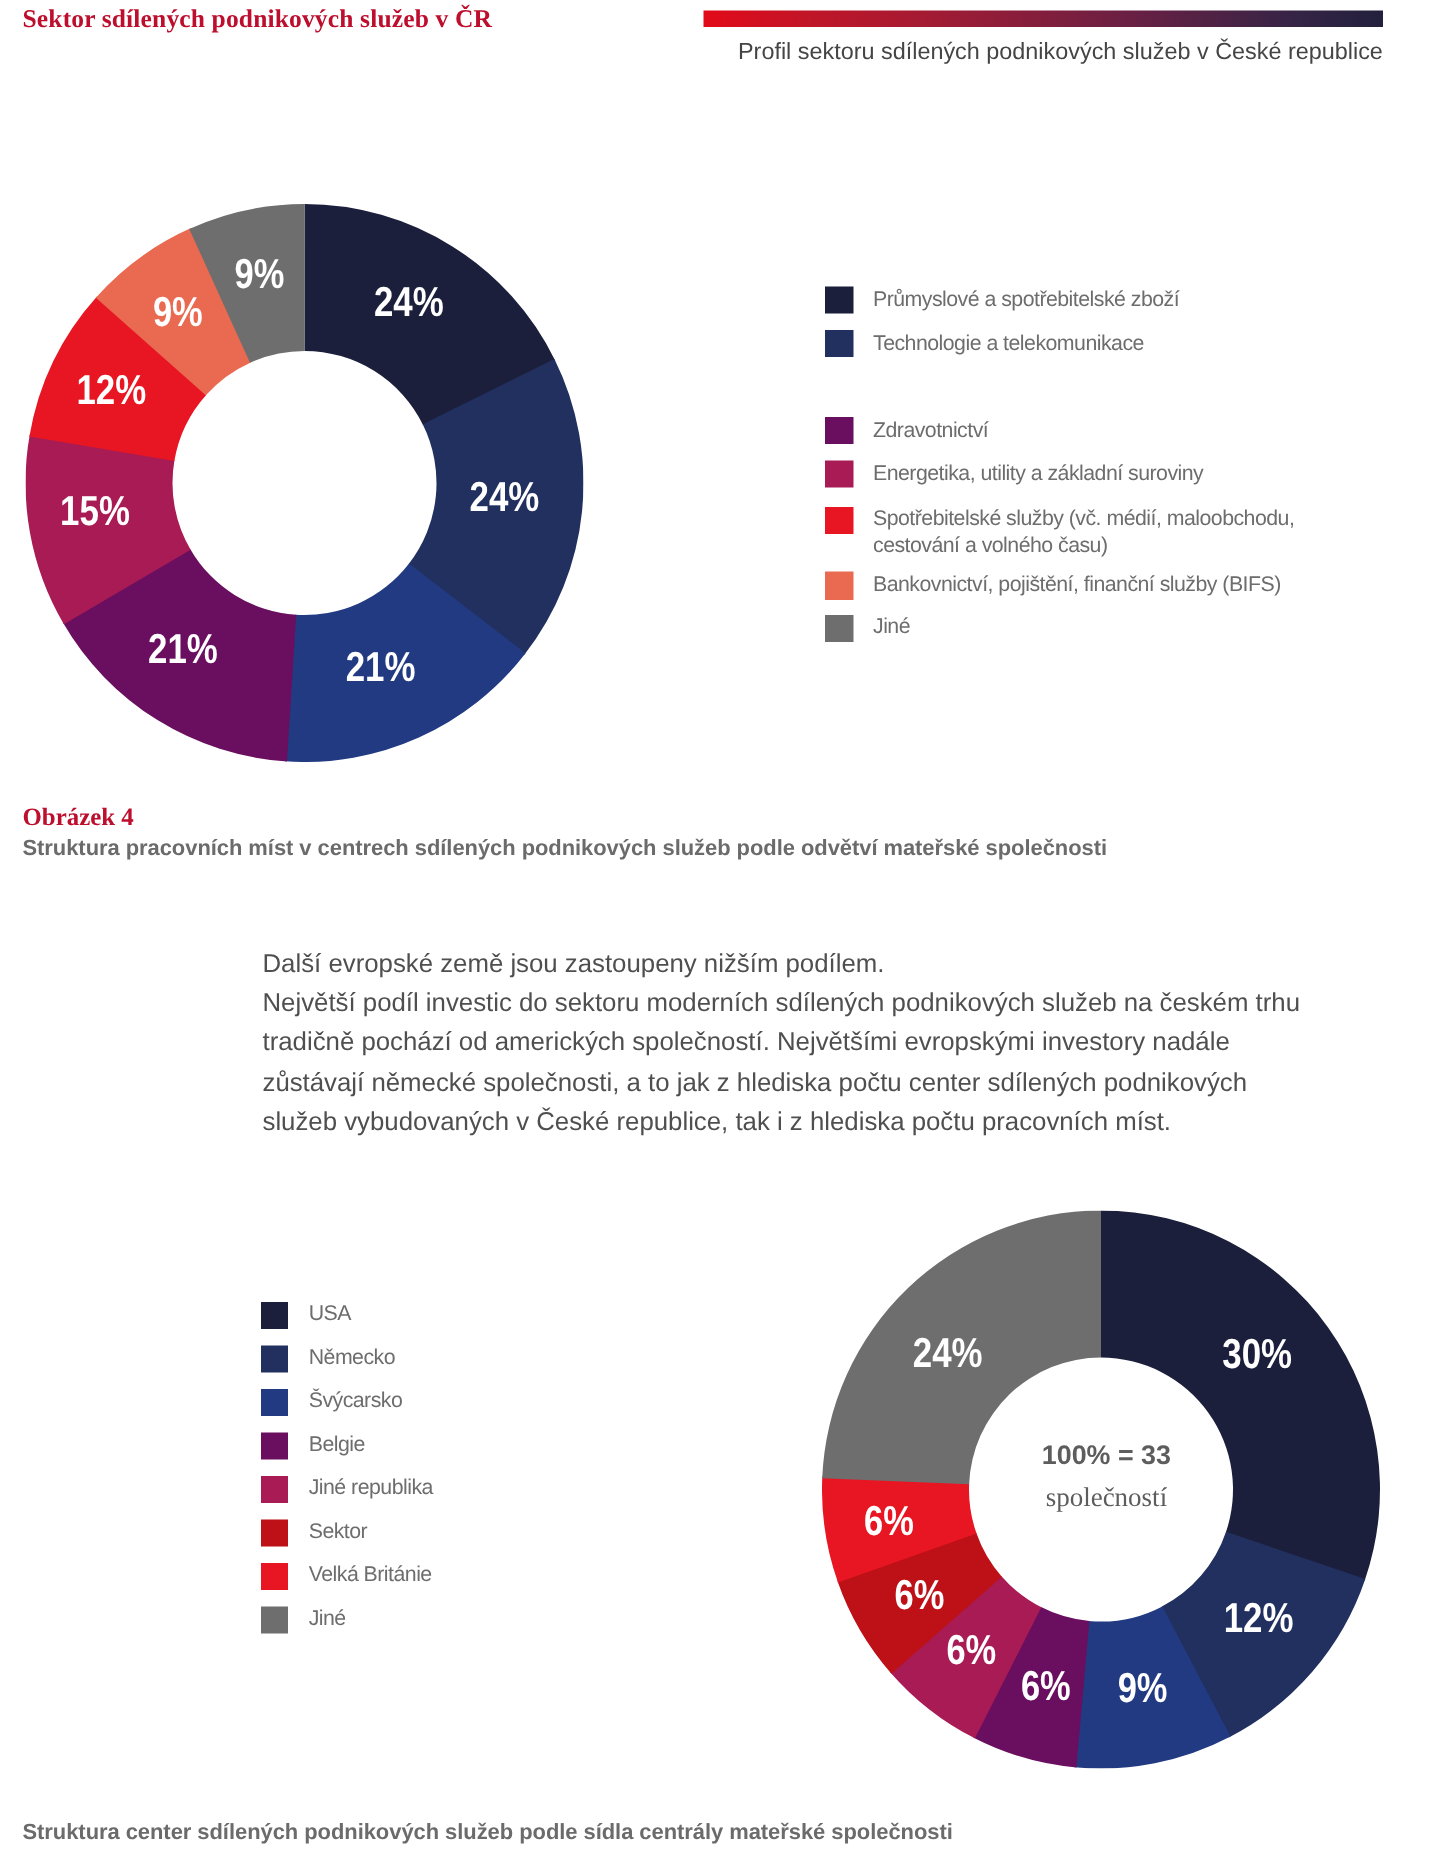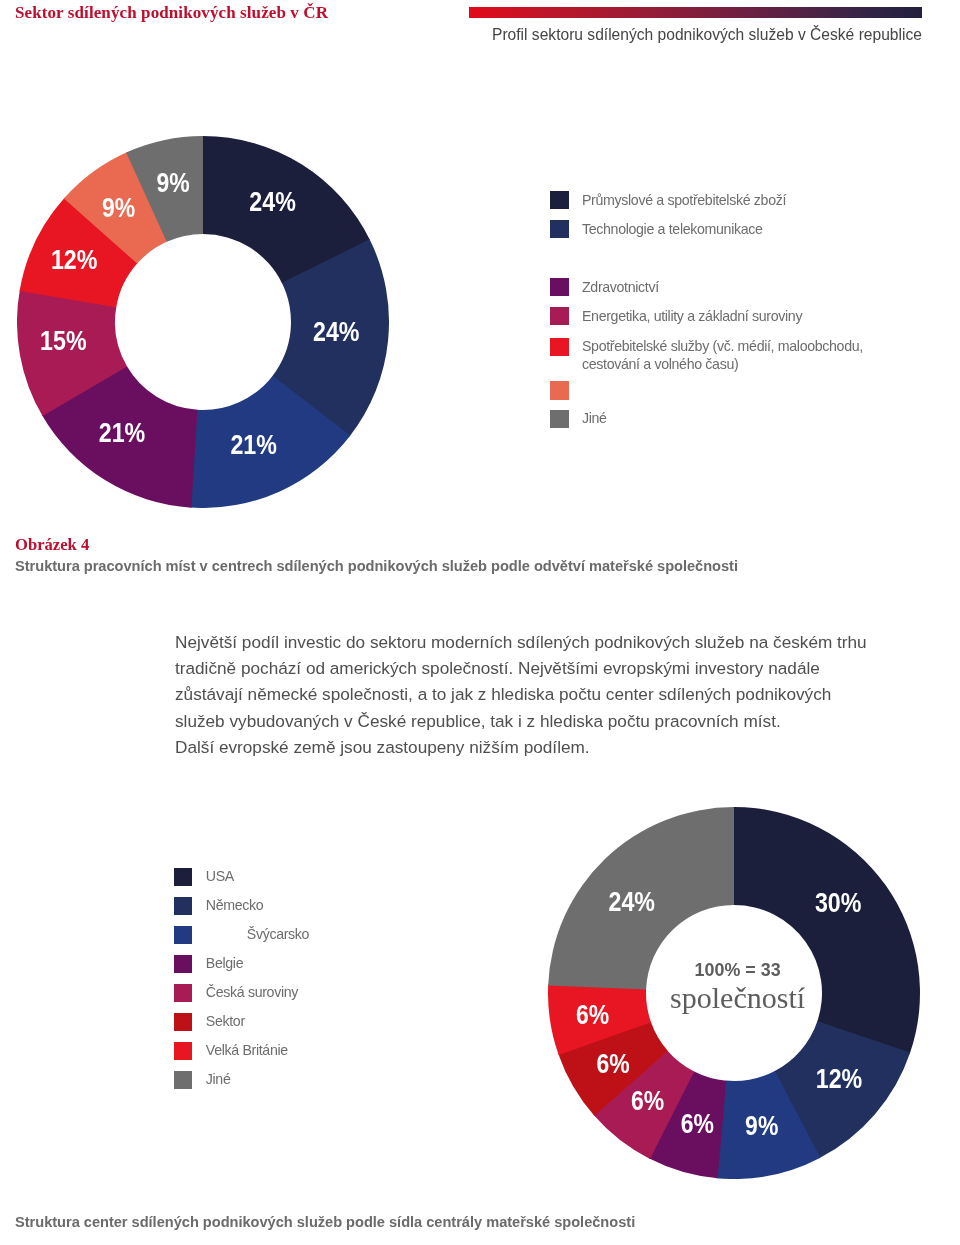--- a/index.html
+++ b/index.html
@@ -36,21 +36,21 @@
   .para{margin:0;font-family:"Liberation Sans",sans-serif;font-size:17.2px;color:#4f4f4f;
     line-height:26.2px;text-align:left;letter-spacing:0.0px;}
 
   
   .fig5-legend{position:absolute;left:163.8px;top:867.8px;width:300px;height:240px;}
   .fig5-chart{position:absolute;left:538px;top:807px;width:372px;height:372px;}
   .fig5-center{position:absolute;left:3.6px;top:1px;width:372px;height:372px;}
   .c-l1{position:absolute;left:0;top:152.5px;width:372px;text-align:center;
     font-family:"Liberation Sans",sans-serif;font-weight:bold;font-size:17.9px;color:#5d5d5d;line-height:18px;}
   .c-l2{position:absolute;left:0;top:178px;width:372px;text-align:center;
-    font-family:"Liberation Serif",serif;font-size:30px;color:#5d5d5d;line-height:24px;}
+    font-family:"Liberation Serif",serif;font-size:18px;color:#5d5d5d;line-height:24px;}
   .fig5-caption{position:absolute;left:5px;top:1207.5px;width:950px;}
 
   .pct{font-family:"Liberation Sans",sans-serif;font-weight:bold;fill:#fff;}
 </style>
 </head>
 <body>
 
 <div class="page">
 
   <div class="hdr-title">Sektor sdílených podnikových služeb v ČR</div>
@@ -95,57 +95,58 @@
       <div class="leg-row" style="top: 116px;">
         <span class="leg-sw" style="background: rgb(168, 27, 85);"></span>
         <span class="leg-lbl">Energetika, utility a základní suroviny</span>
       </div>
       <div class="leg-row" style="top: 146.9px;">
         <span class="leg-sw" style="background: rgb(232, 22, 34);"></span>
         <span class="leg-lbl">Spotřebitelské služby (vč. médií, maloobchodu, cestování a volného času)</span>
       </div>
       <div class="leg-row" style="top: 190.2px;">
         <span class="leg-sw" style="background: rgb(234, 106, 81);"></span>
+        <span class="leg-lbl">Bankovnictví, pojištění, finanční služby (BIFS)</span>
       </div>
       <div class="leg-row" style="top: 218.8px;">
         <span class="leg-sw" style="background: rgb(110, 110, 110);"></span>
         <span class="leg-lbl">Jiné</span>
       </div>
     </div>
 
   <div class="fig4-caption">
     <div class="cap-num">Obrázek 4</div>
     <div class="cap-txt">Struktura pracovních míst v centrech sdílených podnikových služeb podle odvětví mateřské společnosti</div>
   </div>
 
   <div class="bodytext">
+    <p class="para">Další evropské země jsou zastoupeny nižším podílem.</p>
     <p class="para">Největší podíl investic do sektoru moderních sdílených podnikových služeb na českém trhu tradičně pochází od amerických společností. Největšími evropskými investory nadále zůstávají německé společnosti, a to jak z hlediska počtu center sdílených podnikových služeb vybudovaných v České republice, tak i z hlediska počtu pracovních míst.</p>
-    <p class="para">Další evropské země jsou zastoupeny nižším podílem.</p>
   </div>
 
   <div class="fig5-legend">
       <div class="leg-row" style="top: 0px;">
         <span class="leg-sw" style="background: rgb(28, 31, 60);"></span>
         <span class="leg-lbl">USA</span>
       </div>
       <div class="leg-row" style="top: 29px;">
         <span class="leg-sw" style="background: rgb(34, 48, 95);"></span>
         <span class="leg-lbl">Německo</span>
       </div>
-      <div class="leg-row" style="top: 58px; gap: 41px;">
+      <div class="leg-row" style="top: 58px;">
         <span class="leg-sw" style="background: rgb(33, 58, 130);"></span>
         <span class="leg-lbl">Švýcarsko</span>
       </div>
       <div class="leg-row" style="top: 87px;">
         <span class="leg-sw" style="background: rgb(106, 15, 95);"></span>
         <span class="leg-lbl">Belgie</span>
       </div>
       <div class="leg-row" style="top: 116px;">
         <span class="leg-sw" style="background: rgb(168, 27, 85);"></span>
-        <span class="leg-lbl">Česká suroviny</span>
+        <span class="leg-lbl">Jiné republika</span>
       </div>
       <div class="leg-row" style="top: 145px;">
         <span class="leg-sw" style="background: rgb(189, 17, 23);"></span>
         <span class="leg-lbl">Sektor</span>
       </div>
       <div class="leg-row" style="top: 174px;">
         <span class="leg-sw" style="background: rgb(232, 22, 34);"></span>
         <span class="leg-lbl">Velká Británie</span>
       </div>
       <div class="leg-row" style="top: 203px;">

